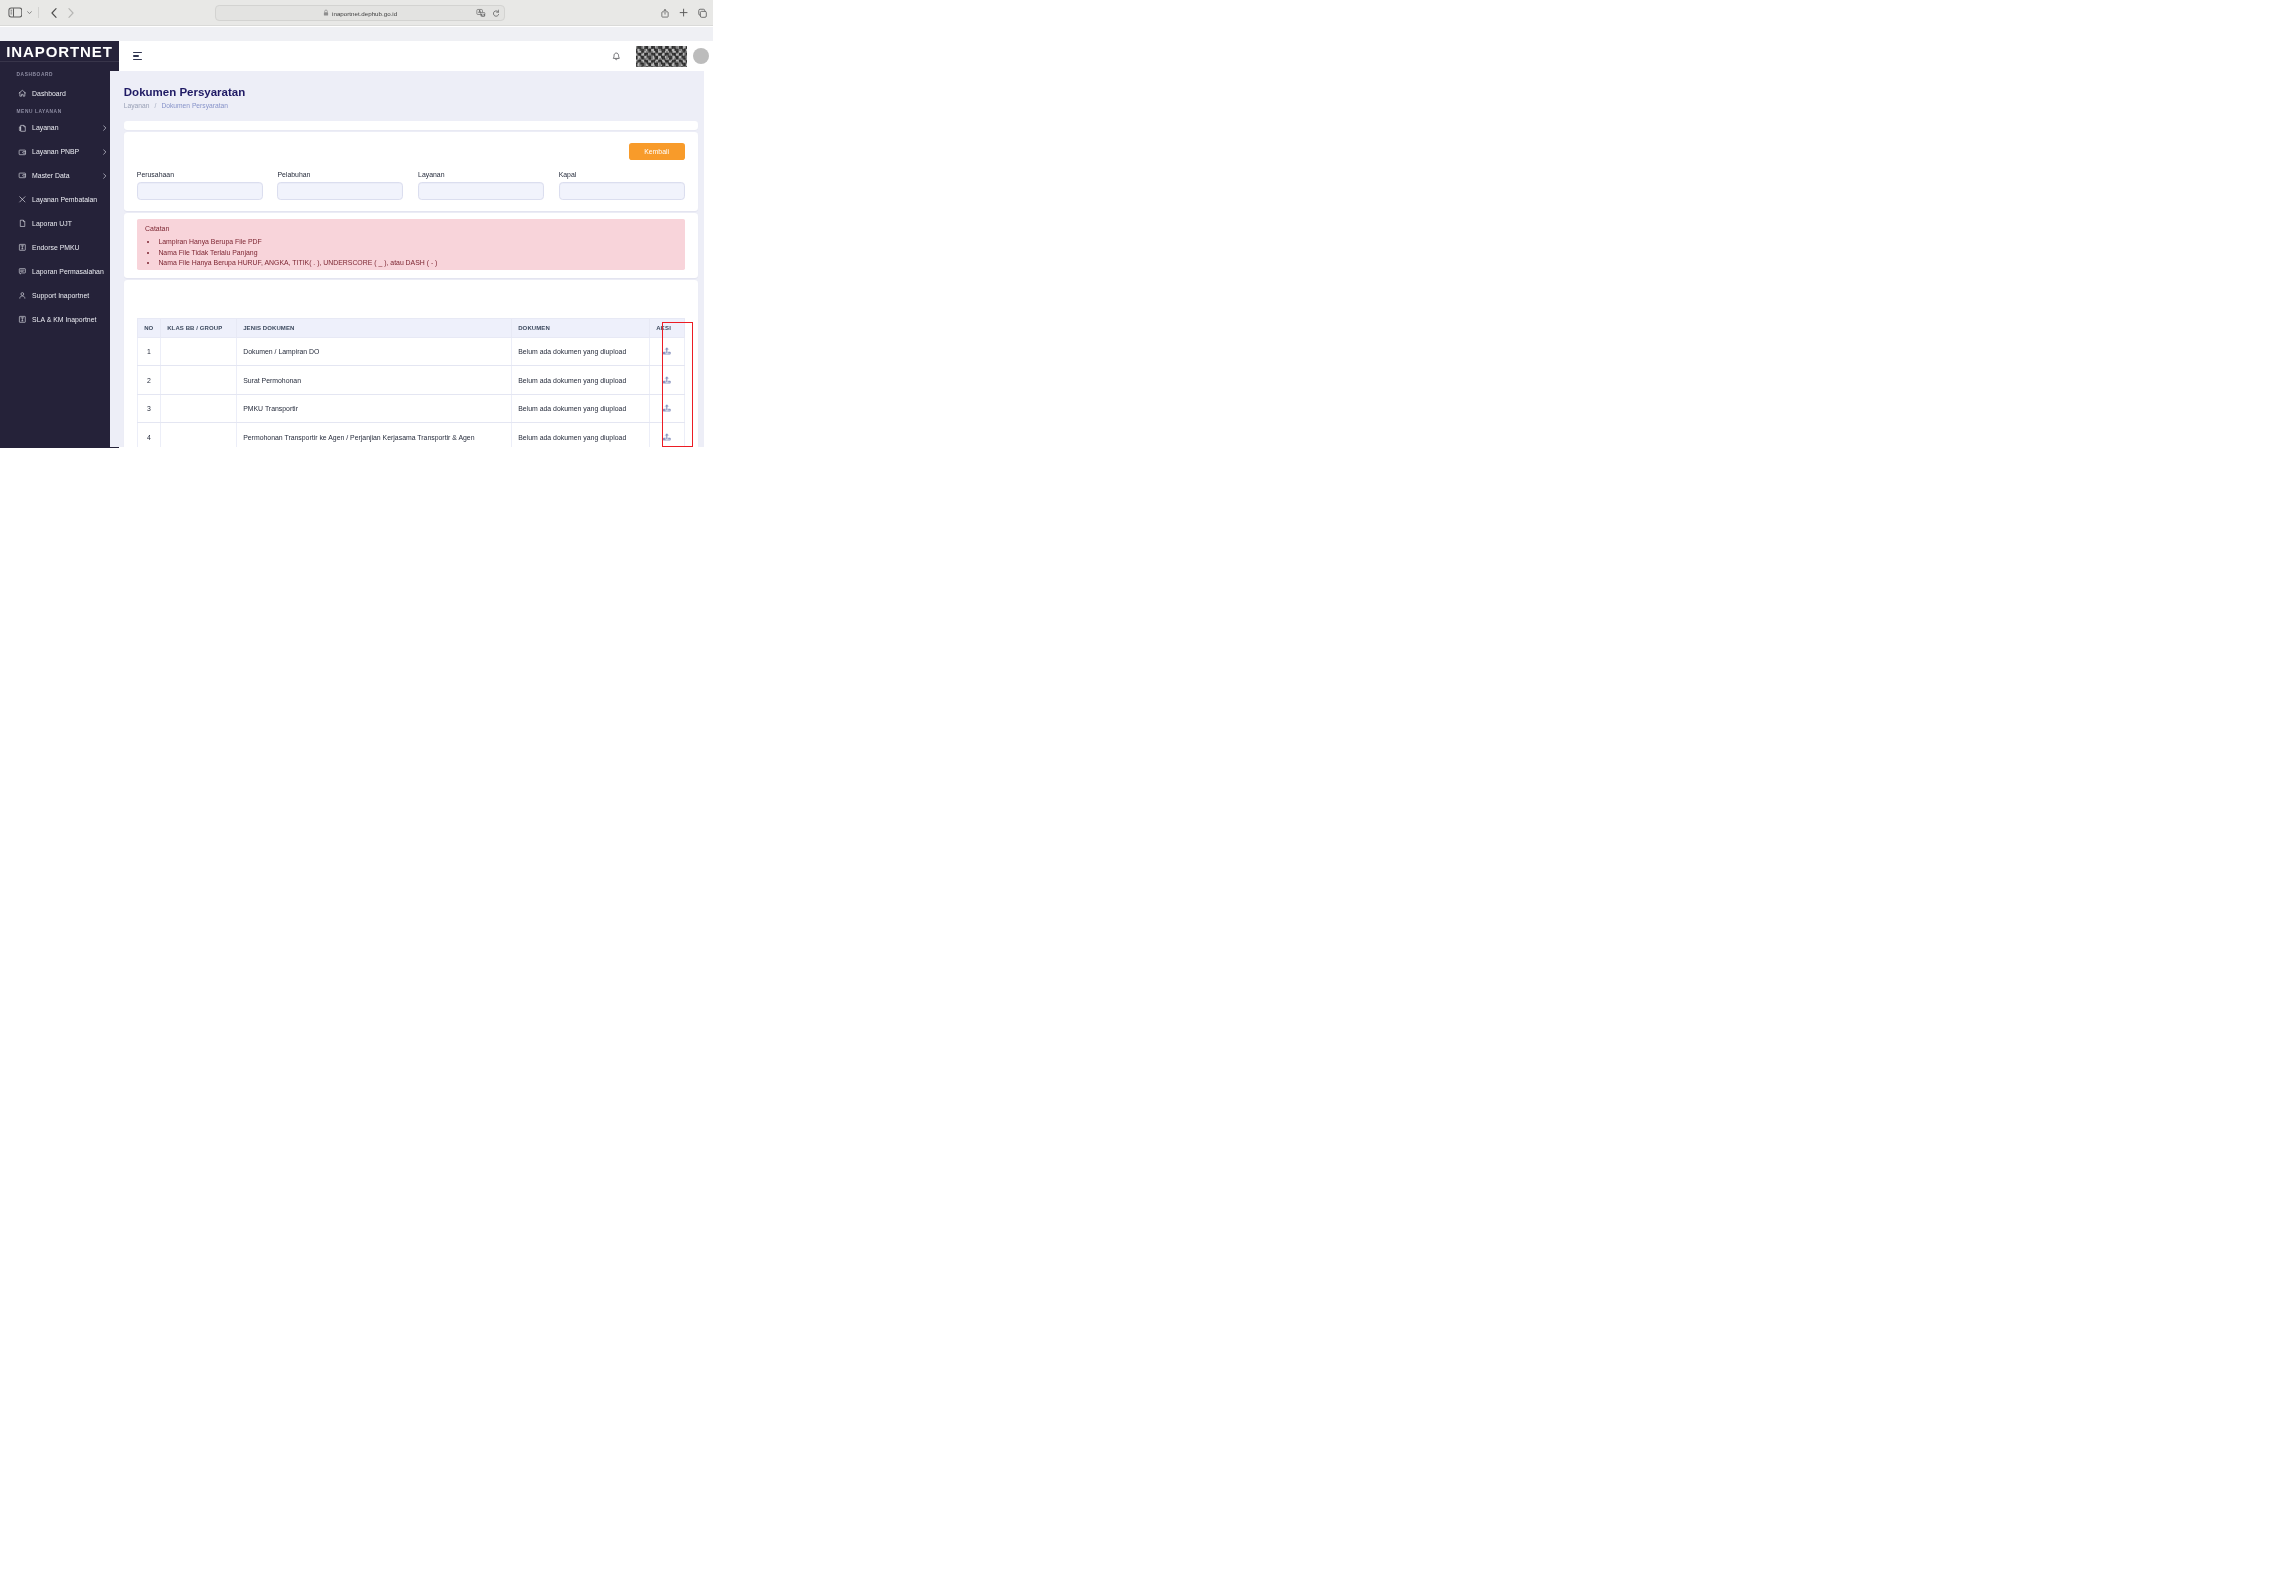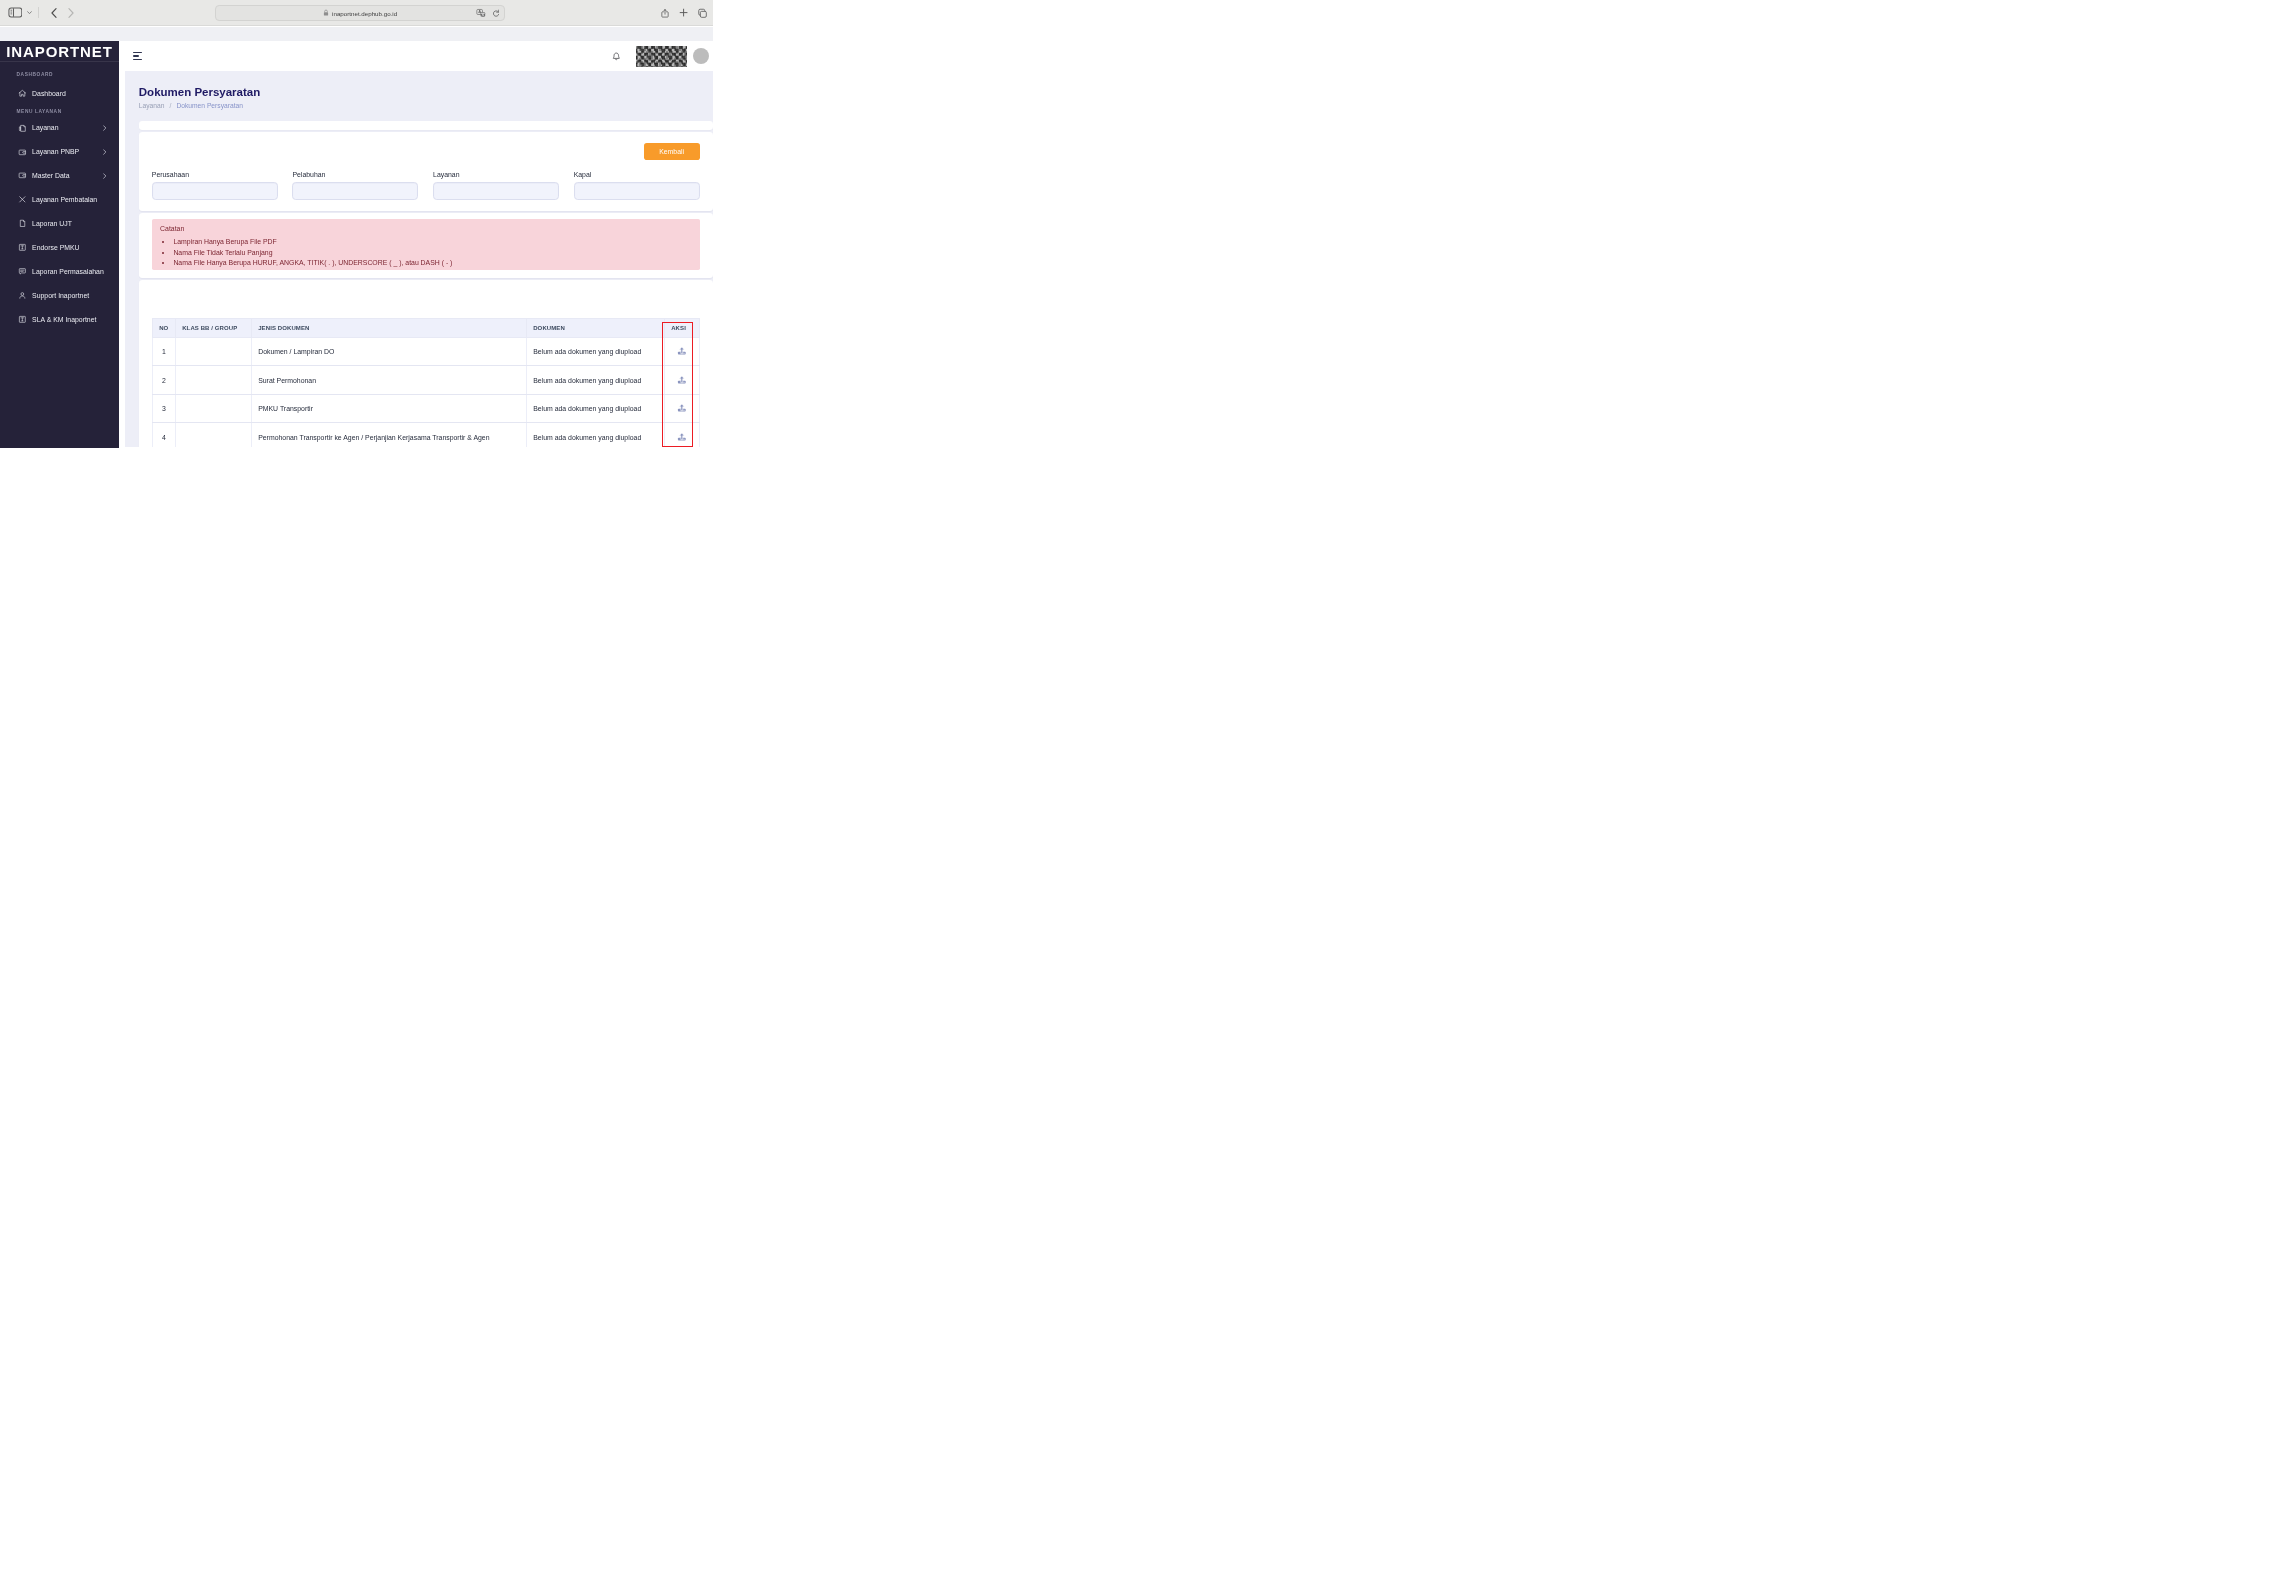--- a/index.html
+++ b/index.html
@@ -63,21 +63,21 @@
   .redacted-name {
     width:51px; height:21px; margin-left:14.2px; border-radius:0.5px;
     background:
       repeating-conic-gradient(#cfcfcf 0% 25%, #969696 0% 50%) 0 0 / 5px 5px,
       repeating-conic-gradient(#4a4a4a 0% 25%, #e2e2e2 0% 50%) 1.4px 2.8px / 6.9px 6.9px;
     background-blend-mode:multiply;
   }
   .avatar { width:16px; height:16px; border-radius:50%; background:#bcbcbc; margin-left:6.4px; border:none; cursor:pointer; }
   
   .main {
-    position:absolute; left:125px; top:71px; width:594px; height:376px;
+    position:absolute; left:110px; top:71px; width:594px; height:376px;
     background:#edeef7; padding:0 6.4px 0 13.8px; overflow:hidden;
   }
   .page-title { margin-top:14.7px; font-size:11.5px; font-weight:bold; color:#1f1a64; }
   .breadcrumb { margin-top:4.1px; font-size:6.7px; }
   .breadcrumb .bc-parent { color:#99a0b6; cursor:pointer; }
   .breadcrumb .bc-sep { color:#a8aec2; margin:0 3.2px; }
   .breadcrumb .bc-current { color:#8793c9; }
   .card { background:#ffffff; border-radius:3.2px; box-shadow:0 0.5px 0.9px rgba(40,40,90,.05); }
   .card.strip { margin-top:12px; height:9.6px; }
   .card.filter { margin-top:1.8px; height:79px; position:relative; }

